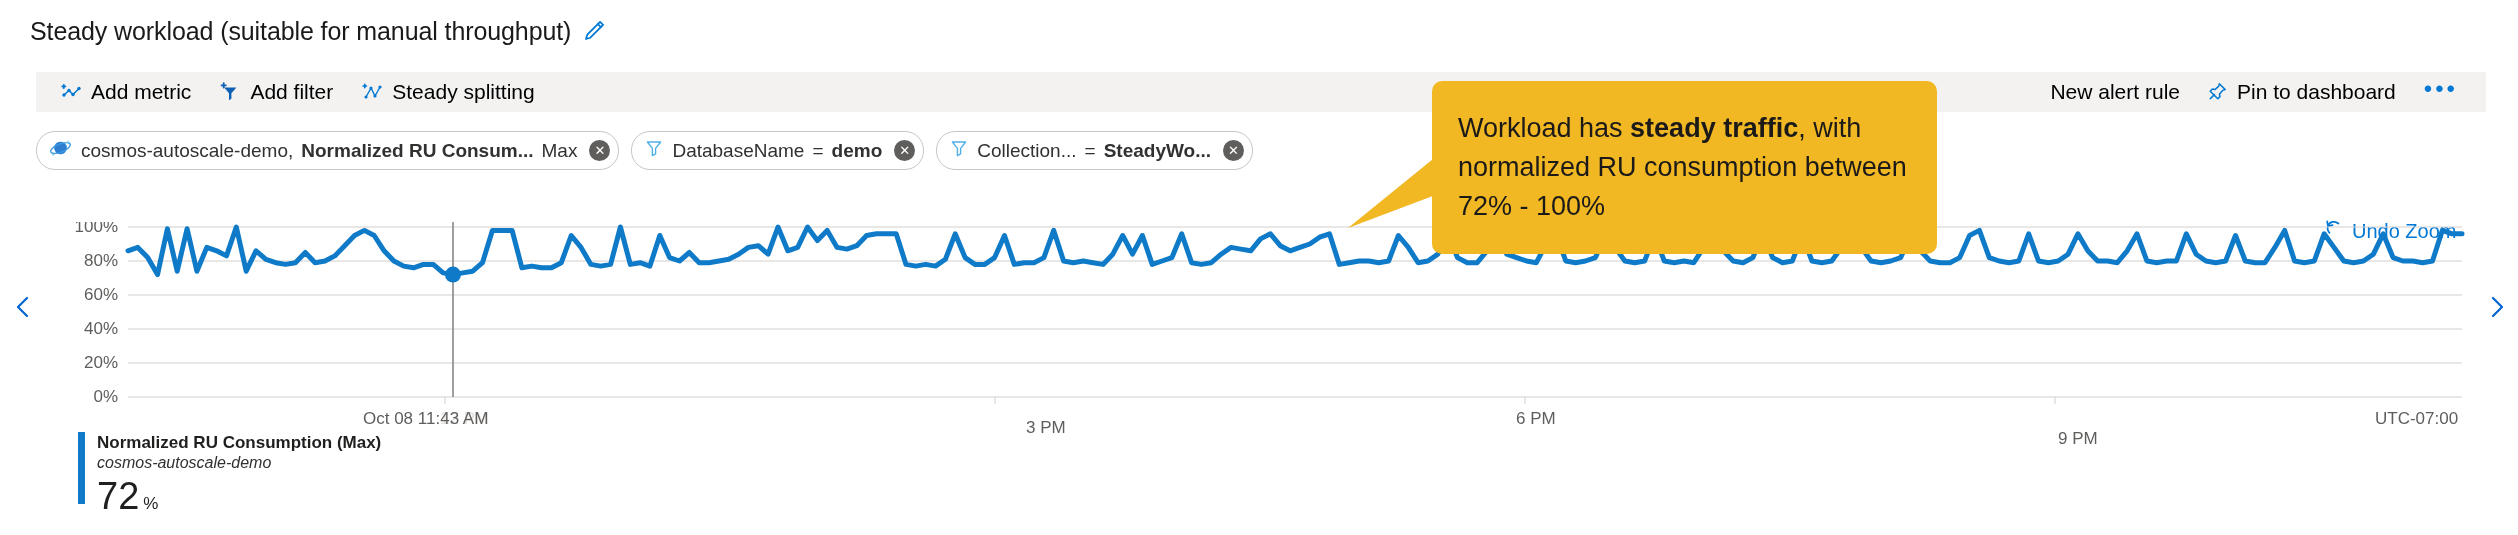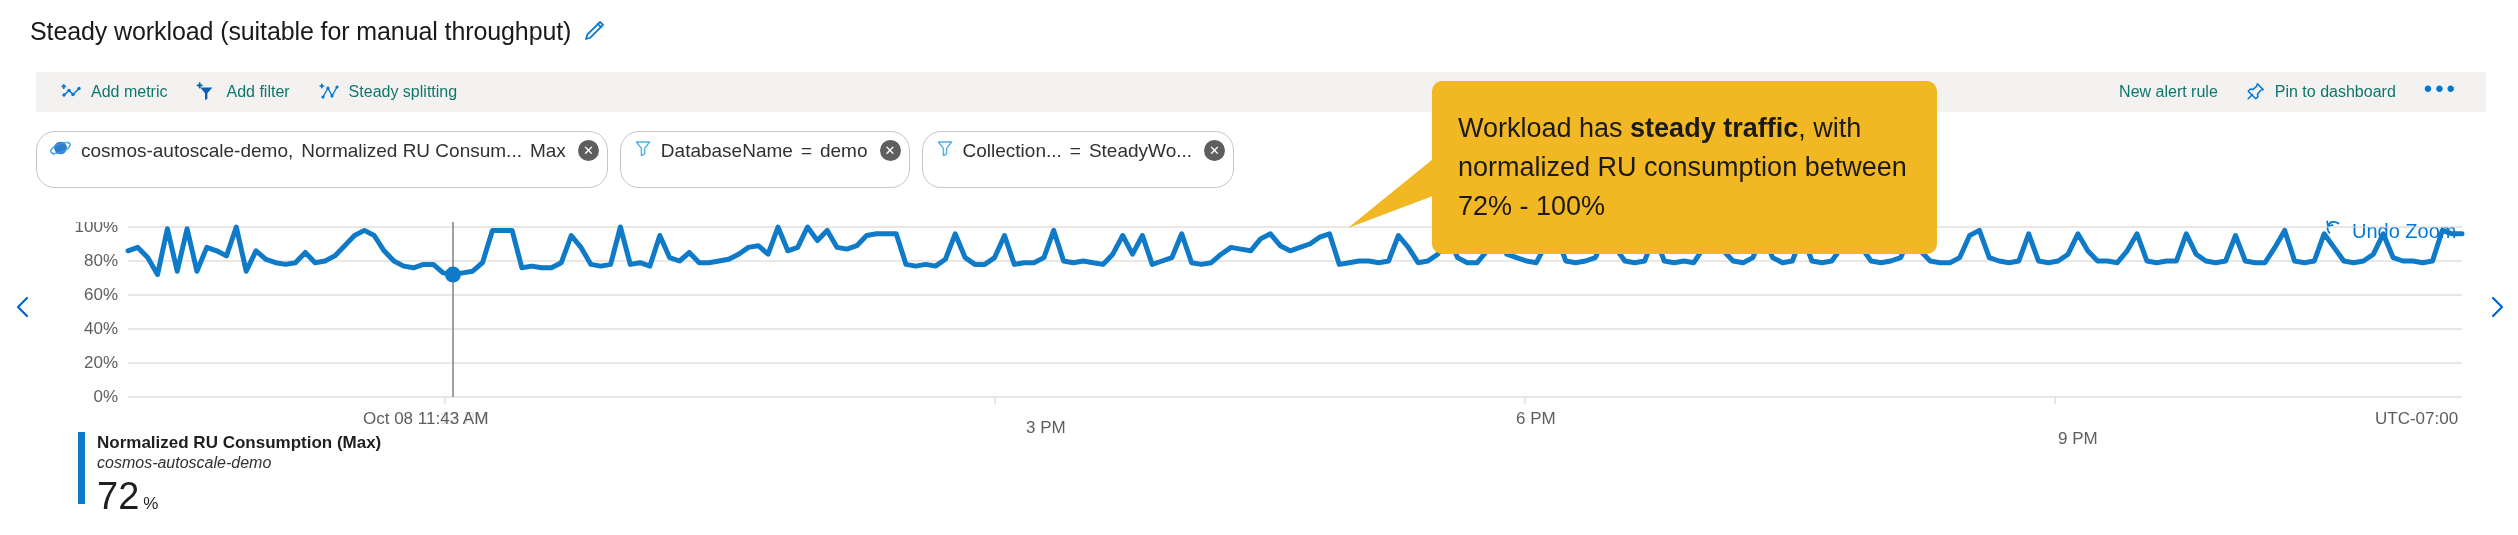--- a/index.html
+++ b/index.html
@@ -61,22 +61,22 @@
     display: flex;
     align-items: center;
     padding-right: 14px;
     gap: 2px;
   }
   .tb-btn {
     display: flex;
     align-items: center;
     gap: 9px;
     padding: 5px 12px;
-    font-size: 16px;
-    color: #0f766e;
+    font-size: 21px;
+    color: #000000;
     white-space: nowrap;
     cursor: pointer;
     background: transparent;
     border: none;
     font-family: "Liberation Sans", sans-serif;
   }
   .tb-btn svg { display: block; flex: none; }
   .tb-ellipsis {
     font-size: 24px;
     color: #0078d4;
@@ -93,30 +93,30 @@
     top: 131px;
     display: flex;
     align-items: center;
     gap: 12px;
   }
   .chip {
     display: flex;
     align-items: center;
     gap: 8px;
     height: 37px;
-    padding: 0 8px 18px 12px;
+    padding: 0 8px 0 12px;
     border: 1px solid #c8c6c4;
     border-radius: 19px;
     background: #ffffff;
     font-size: 19px;
     color: #323130;
     white-space: nowrap;
     cursor: pointer;
   }
-  .chip .strong { font-weight: 400; }
+  .chip .strong { font-weight: 700; }
   .chip .dim { color: #323130; }
   .chip .sep { color: #323130; }
   .chip-close {
     width: 21px; height: 21px;
     border-radius: 50%;
     background: #605e5c;
     color: #ffffff;
     font-size: 13px;
     display: flex;
     align-items: center;

